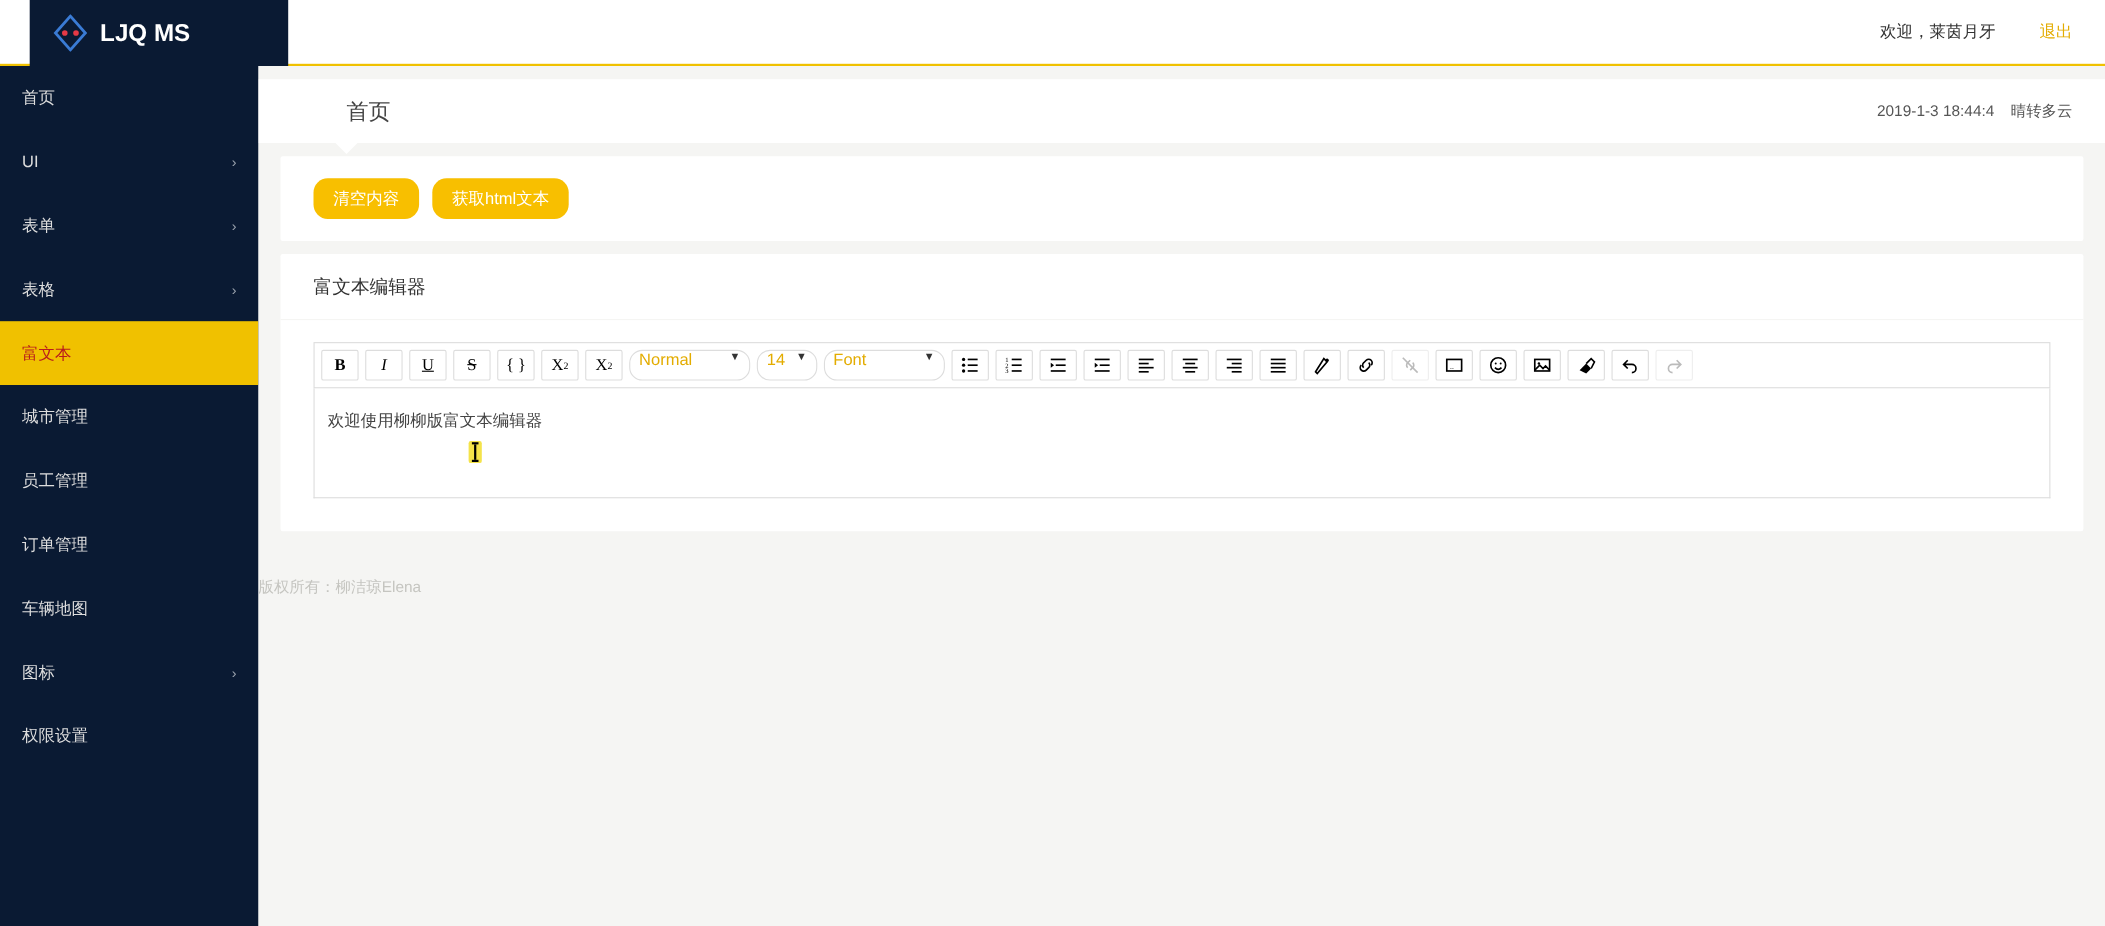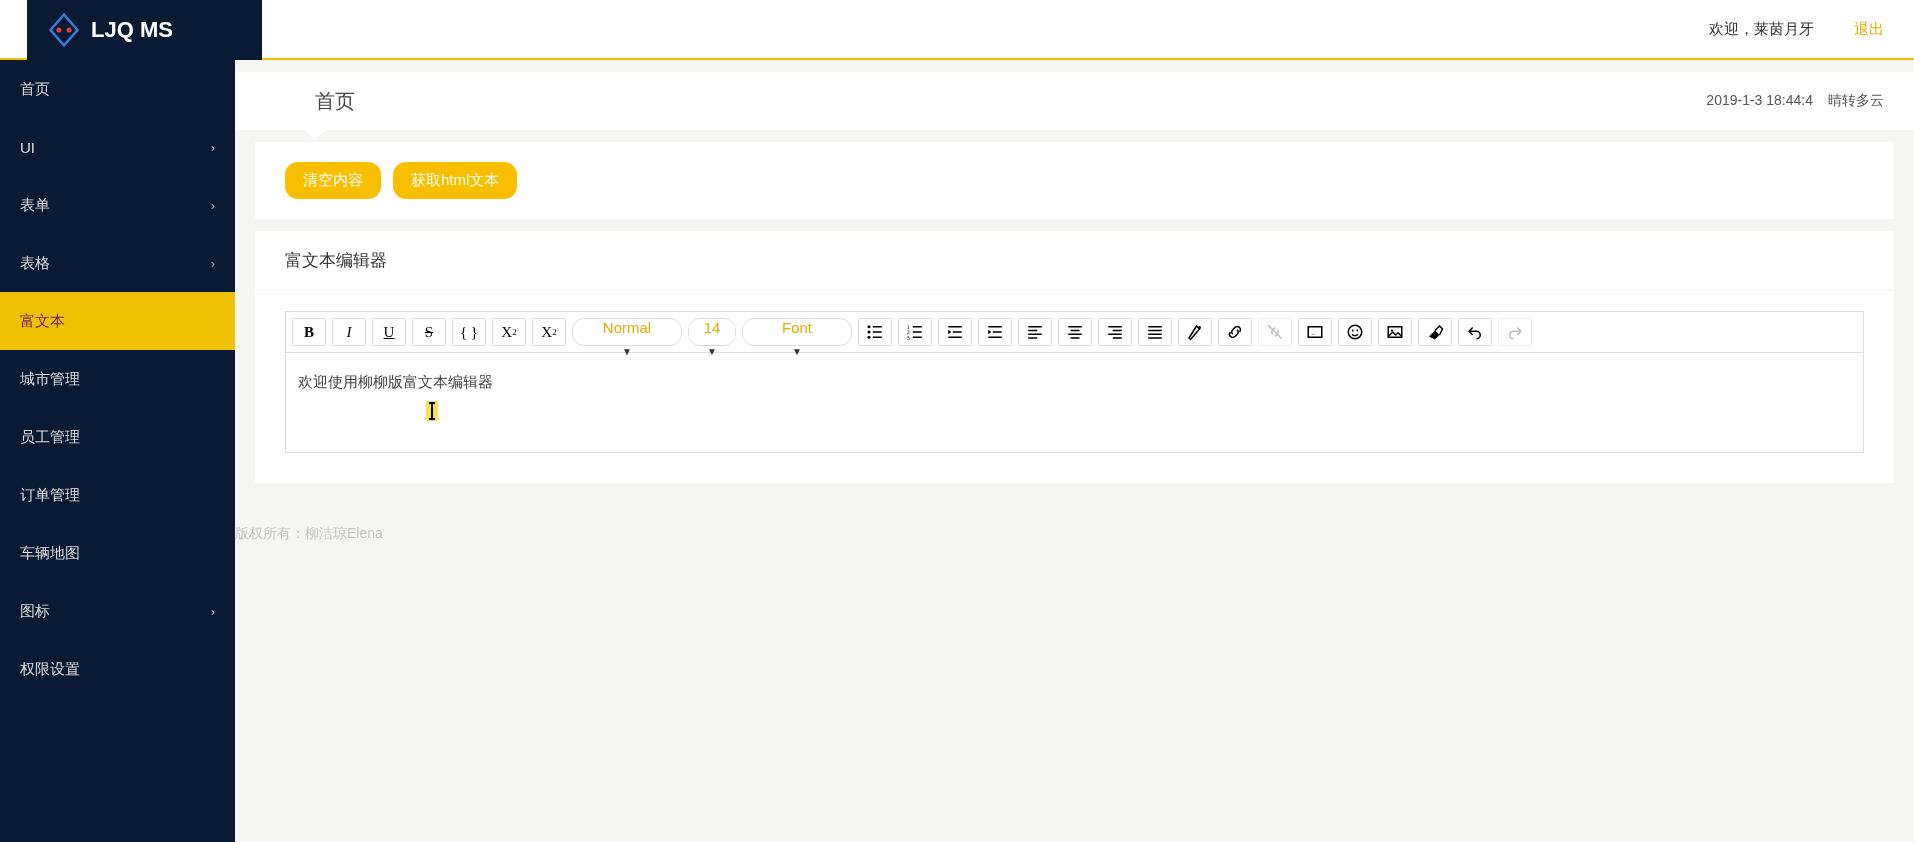--- a/index.html
+++ b/index.html
@@ -12,21 +12,21 @@
   .logo-icon { width: 34px; height: 34px; display: flex; align-items: center; justify-content: center; position: relative; }
   .app-title { font-size: 22px; font-weight: bold; color: #fff; }
   .header-right { flex: 1; display: flex; justify-content: flex-end; align-items: center; padding-right: 30px; gap: 40px; font-size: 15px; color: #333; }
   .welcome { color: #333; }
   .logout { color: #e3ac00; cursor: pointer; }
 
   
   .body-wrap { flex: 1; display: flex; min-height: 0; }
   .sidebar { width: 235px; background: #0a1a33; color: #ccc; overflow-y: auto; }
   .side-item { display: flex; align-items: center; justify-content: space-between; padding: 0 20px; height: 58px; font-size: 15px; color: #ddd; cursor: pointer; }
-  .side-item.active { background: #f0c100; color: #701a75; }
+  .side-item.active { background: #f0c100; color: #b91c1c; }
   .chevron { color: #9aa2ad; font-size: 13px; }
 
   .content { flex: 1; display: flex; flex-direction: column; overflow-y: auto; background: #f5f5f3; }
   .breadcrumb-bar { height: 58px; background: #fff; display: flex; align-items: center; justify-content: space-between; padding: 0 30px 0 0; margin: 12px 0 12px 0; }
   .breadcrumb-left { display: flex; align-items: center; position: relative; }
   .breadcrumb-tab { font-size: 20px; color: #444; padding: 0 40px 0 80px; height: 58px; display:flex; align-items:center; position:relative; }
   .breadcrumb-tab::after {
     content:""; position:absolute; bottom:-10px; left:50%; transform:translateX(-50%);
     width:0; height:0; border-left:10px solid transparent; border-right:10px solid transparent; border-top:10px solid #fff;
   }
@@ -37,21 +37,21 @@
   .button-row { padding: 20px 30px; display: flex; gap: 12px; }
   .btn-yellow { background: #f8bf00; color: #fff; border: none; padding: 9px 18px; font-size: 15px; border-radius: 13px; cursor: pointer; }
 
   .panel-title { padding: 18px 30px; font-size: 17px; color: #333; border-bottom: 1px solid #f5f5f3; }
 
   .editor-wrap { padding: 20px 30px 30px 30px; }
   .toolbar { border: 1px solid #ddd; background: #fff; padding: 6px; display: flex; flex-wrap: wrap; gap: 6px; align-items: center; }
   .tbtn { border: 1px solid #ddd; background: #fff; width: 34px; height: 28px; display:flex; align-items:center; justify-content:center; font-size:15px; font-family: Georgia, serif; cursor:pointer; border-radius:2px; }
   .tbtn svg { width:16px; height:16px; }
   .tbtn.disabled { color:#bbb; border-color:#eee; cursor:default; }
-  .tsel { border: 1px solid #ddd; background:#fff; height:28px; display:flex; align-items:center; padding:0 8px; color:#e3ac00; font-size:15px; gap:10px; cursor:pointer; border-radius:12px;flex-direction:column; }
+  .tsel { border: 1px solid #ddd; background:#fff; height:28px; display:flex; align-items:flex-start; padding:0 8px; color:#e3ac00; font-size:15px; gap:10px; cursor:pointer; border-radius:12px; }
   .tsel .caret { color:#333; font-size:10px; }
   .tsel.wide { min-width:110px; justify-content:space-between; }
   .tsel.med { min-width:48px; justify-content:space-between; }
 
   .editor-body { border:1px solid #ddd; border-top:none; min-height:100px; padding:20px 0 40px 12px; font-size:15px; color:#444; position:relative; }
   .editor-text { padding:0 0 0 0; }
   .cursor-mark {
     position:absolute; left:140px; top:48px; width:12px; height:20px;
     background:#f4e34a; border-radius:2px;
     display:flex; align-items:center; justify-content:center;

